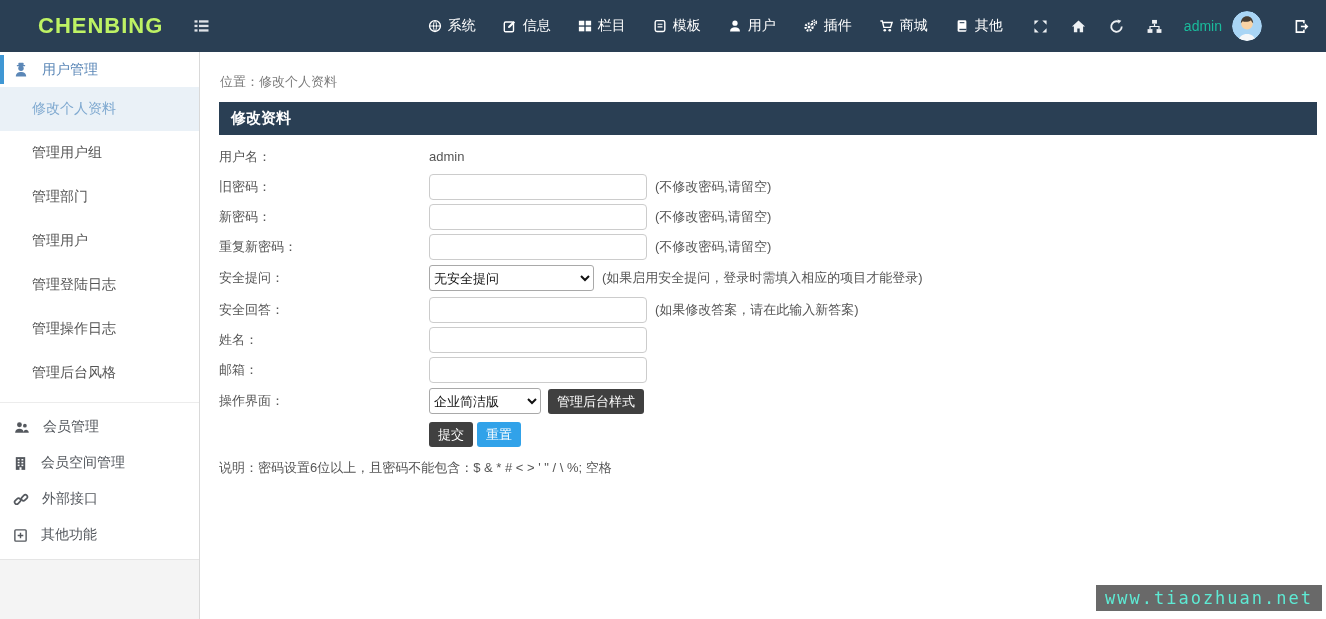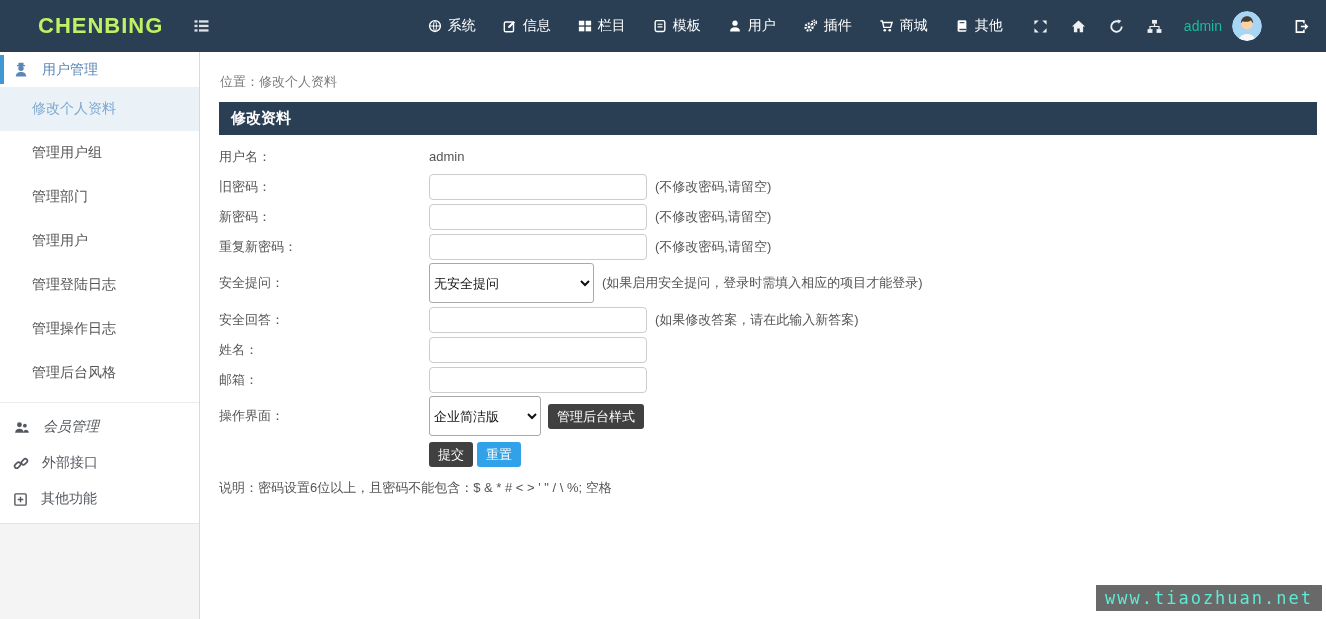--- a/index.html
+++ b/index.html
@@ -36,21 +36,21 @@
   
   .content { flex:1; position:relative; padding:14px 9px 0 19px; background:#fff; }
   .breadcrumb { font-size:13px; color:#7a7a7a; margin:7px 0 11px 1px; }
   .panel-head { background:#2a3f54; color:#fff; font-size:15px; font-weight:bold; padding:7px 12px; }
   .form { padding-top:8px; }
   .form-row { display:flex; align-items:center; margin-bottom:3px; min-height:27px; }
   .form-label { flex:0 0 210px; width:210px; font-size:13px; color:#555; }
   .static-value { font-size:13px; color:#555; }
   .text-input { width:218px; height:26px; border:1px solid #ccc; border-radius:4px; padding:0 7px; font-size:13px; color:#333; outline:none; font-family:inherit; }
   .hint { margin-left:8px; font-size:13px; color:#555; white-space:nowrap; }
-  select { height:40px; border:1px solid #a9a9a9; border-radius:3px; background:#fff; font-size:13px; color:#111; font-family:inherit; outline:none; }
+  select { height:26px; border:1px solid #a9a9a9; border-radius:3px; background:#fff; font-size:13px; color:#111; font-family:inherit; outline:none; }
   .sel-security { width:165px; }
   .sel-ui { width:112px; }
   .btn { border:0; color:#fff; font-size:13px; padding:6px 9px; border-radius:3px; cursor:pointer; font-family:inherit; line-height:1; }
   .btn-green { background:#404040; }
   .btn-blue { background:#31a2e9; }
   .style-btn { margin-left:7px; }
   .btn-row { margin-top:5px; margin-bottom:4px; }
   .btn-row .btn + .btn { margin-left:4px; }
   .note { margin-top:11px; font-size:13px; color:#555; }
 
@@ -206,28 +206,43 @@
       <ul class="submenu">
         <li class="active">修改个人资料</li>
         <li>管理用户组</li>
         <li>管理部门</li>
         <li>管理用户</li>
         <li>管理登陆日志</li>
         <li>管理操作日志</li>
         <li>管理后台风格</li>
       </ul>
       <div class="gap"></div>
-      <div class="sec" style="height:36px;font-style:italic;">
+      <div class="sec" style="height:36px;">
         <svg width="17" height="15" viewBox="0 0 16 16" fill="currentColor">
             <circle cx="5.8" cy="5" r="2.6"></circle>
             <path d="M1.2 13.6c0-2.9 2.1-4.2 4.6-4.2s4.6 1.3 4.6 4.2z"></path>
             <circle cx="11.6" cy="6" r="2"></circle>
             <path d="M9.9 13.6c.4-2.2 1.4-3.1 3-3.1 1.4 0 2.6 1 2.9 3.1z"></path>
           </svg>
         <span>会员管理</span>
+      </div>
+      <div class="sec" style="height:36px;">
+        <svg width="15" height="15" viewBox="0 0 16 16">
+            <rect x="3" y="1.2" width="10" height="13.6" fill="currentColor"></rect>
+            <g fill="#fff">
+              <rect x="5" y="3.2" width="2" height="1.6"></rect>
+              <rect x="9" y="3.2" width="2" height="1.6"></rect>
+              <rect x="5" y="6.2" width="2" height="1.6"></rect>
+              <rect x="9" y="6.2" width="2" height="1.6"></rect>
+              <rect x="5" y="9.2" width="2" height="1.6"></rect>
+              <rect x="9" y="9.2" width="2" height="1.6"></rect>
+              <rect x="6.9" y="12" width="2.2" height="2.8"></rect>
+            </g>
+          </svg>
+        <span>会员空间管理</span>
       </div>
       <div class="sec" style="height:36px;">
         <svg width="16" height="15" viewBox="0 0 16 16" fill="none" stroke="currentColor" stroke-width="1.8">
             <rect x="0.8" y="7.6" width="7.2" height="4.4" rx="2.2" transform="rotate(-45 4.4 9.8)"></rect>
             <rect x="8" y="4" width="7.2" height="4.4" rx="2.2" transform="rotate(-45 11.6 6.2)"></rect>
           </svg>
         <span>外部接口</span>
       </div>
       <div class="sec" style="height:36px;">
         <svg width="15" height="15" viewBox="0 0 16 16">

